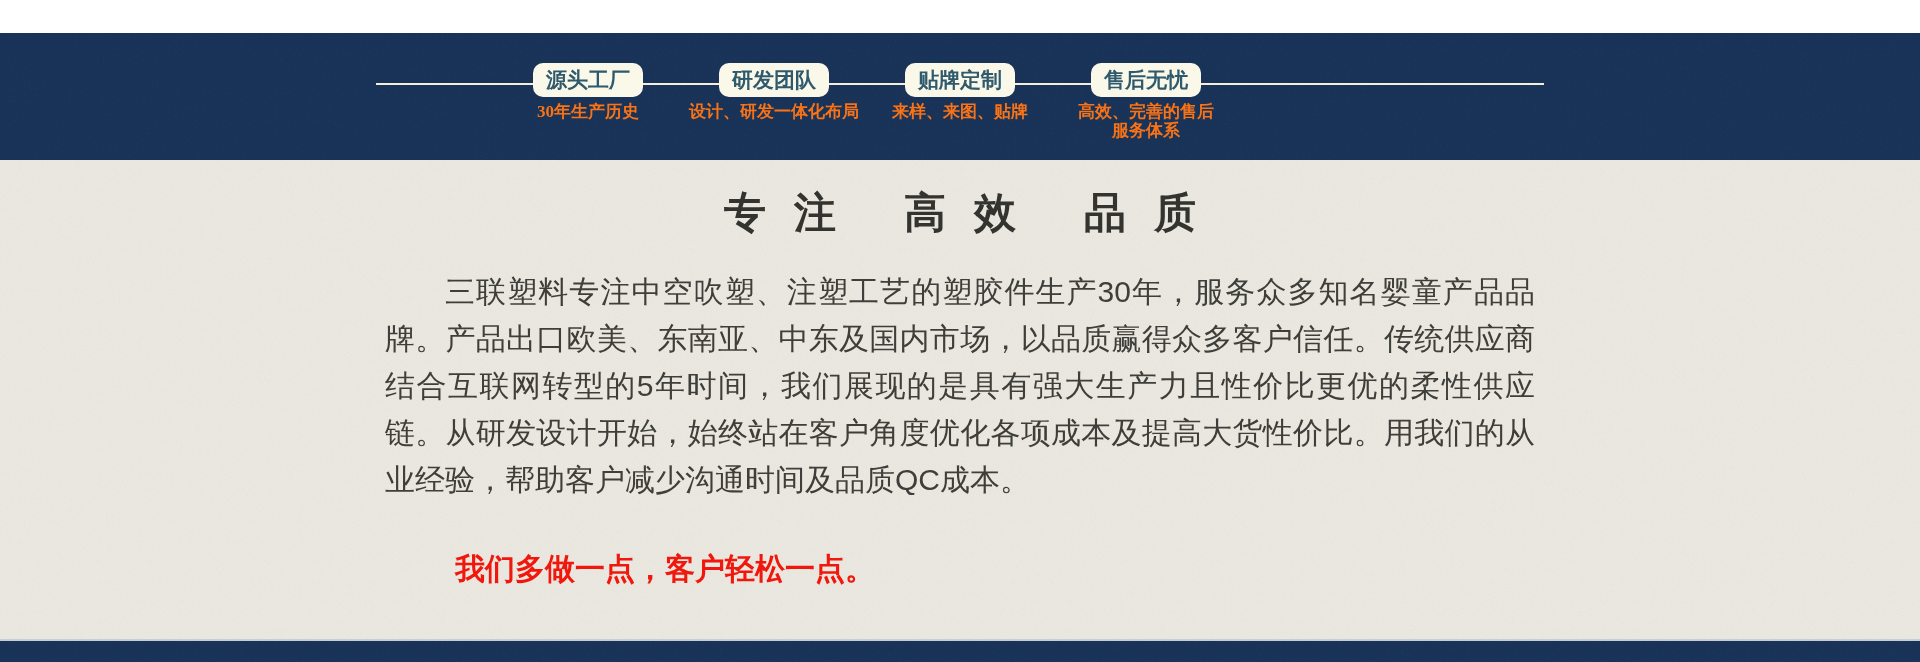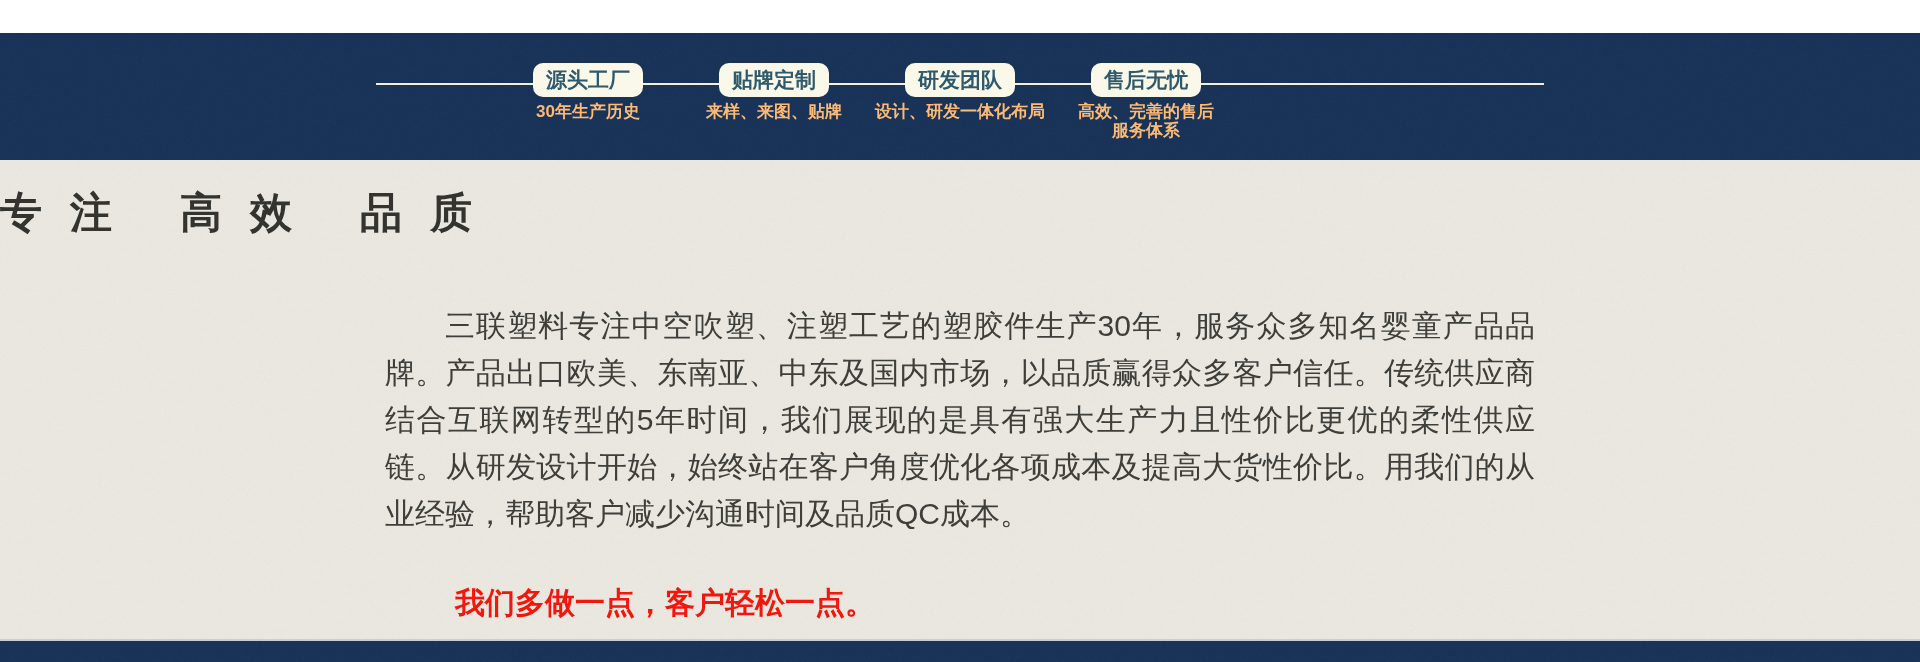--- a/index.html
+++ b/index.html
@@ -17,43 +17,43 @@
   .band-bottom{height:21px;border-top:2px solid #c9cdda;}
   .tex{position:absolute;inset:0;width:100%;height:100%;opacity:.22;pointer-events:none;}
   .connector{
     position:absolute;left:376px;top:50px;width:1168px;height:2px;
     background:#f4efdc;z-index:1;
   }
   .features{
     position:relative;z-index:2;width:930px;margin:0 auto;
     display:flex;padding-top:30px;
   }
-  .feature{width:186px;display:flex;flex-direction:column;align-items:center;}
+  .feature{width:186px;display:flex;flex-direction:column;align-items:center;font-family:Liberation Serif, serif;}
   .badge{
     background:#faf8e9;color:#2f5a6d;font-weight:bold;font-size:21px;
     line-height:24px;padding:5px 13px;border-radius:10px;white-space:nowrap;
   }
   .feature-sub{
-    margin-top:5px;color:#fdba74;font-size:17px;line-height:19px;
+    margin-top:5px;color:#f97316;font-size:17px;line-height:19px;
     text-align:center;font-weight:bold;white-space:nowrap;
   }
   
   .main{
     position:relative;height:479px;background:#f4f2e9;overflow:hidden;
   }
   .main .tex{opacity:.045;}
   .main-inner{position:relative;z-index:1;}
   .title{
-    display:flex;justify-content:flex-start;gap:68px;
+    display:flex;justify-content:center;gap:68px;
     padding-top:30px;
     color:#33332f;font-weight:bold;font-size:42px;line-height:1.1;
   }
   .title span{letter-spacing:28px;margin-right:-28px;white-space:nowrap;}
   .intro{
-    width:1150px;margin:66px auto 0;
+    width:1150px;margin:32px auto 0;
     color:#3e3e3a;font-size:30px;line-height:47px;
     text-align:justify;text-indent:60px;
   }
   .slogan{
     width:1150px;margin:50px auto 12px;padding-left:70px;box-sizing:border-box;
     color:#f1170c;font-weight:bold;font-size:30px;line-height:32px;
   }
 </style>
 </head>
 <body>
@@ -71,30 +71,30 @@
   <div class="connector"></div>
   <div class="features">
     <div class="feature">
       <div class="badge">源头工厂</div>
       <div class="feature-sub">
         <div>30年生产历史</div>
         <div></div>
       </div>
     </div>
     <div class="feature">
-      <div class="badge">贴牌定制</div>
+      <div class="badge">研发团队</div>
       <div class="feature-sub">
-        <div>来样、来图、贴牌</div>
+        <div>设计、研发一体化布局</div>
         <div></div>
       </div>
     </div>
     <div class="feature">
-      <div class="badge">研发团队</div>
+      <div class="badge">贴牌定制</div>
       <div class="feature-sub">
-        <div>设计、研发一体化布局</div>
+        <div>来样、来图、贴牌</div>
         <div></div>
       </div>
     </div>
     <div class="feature">
       <div class="badge">售后无忧</div>
       <div class="feature-sub">
         <div>高效、完善的售后</div>
         <div>服务体系</div>
       </div>
     </div>

